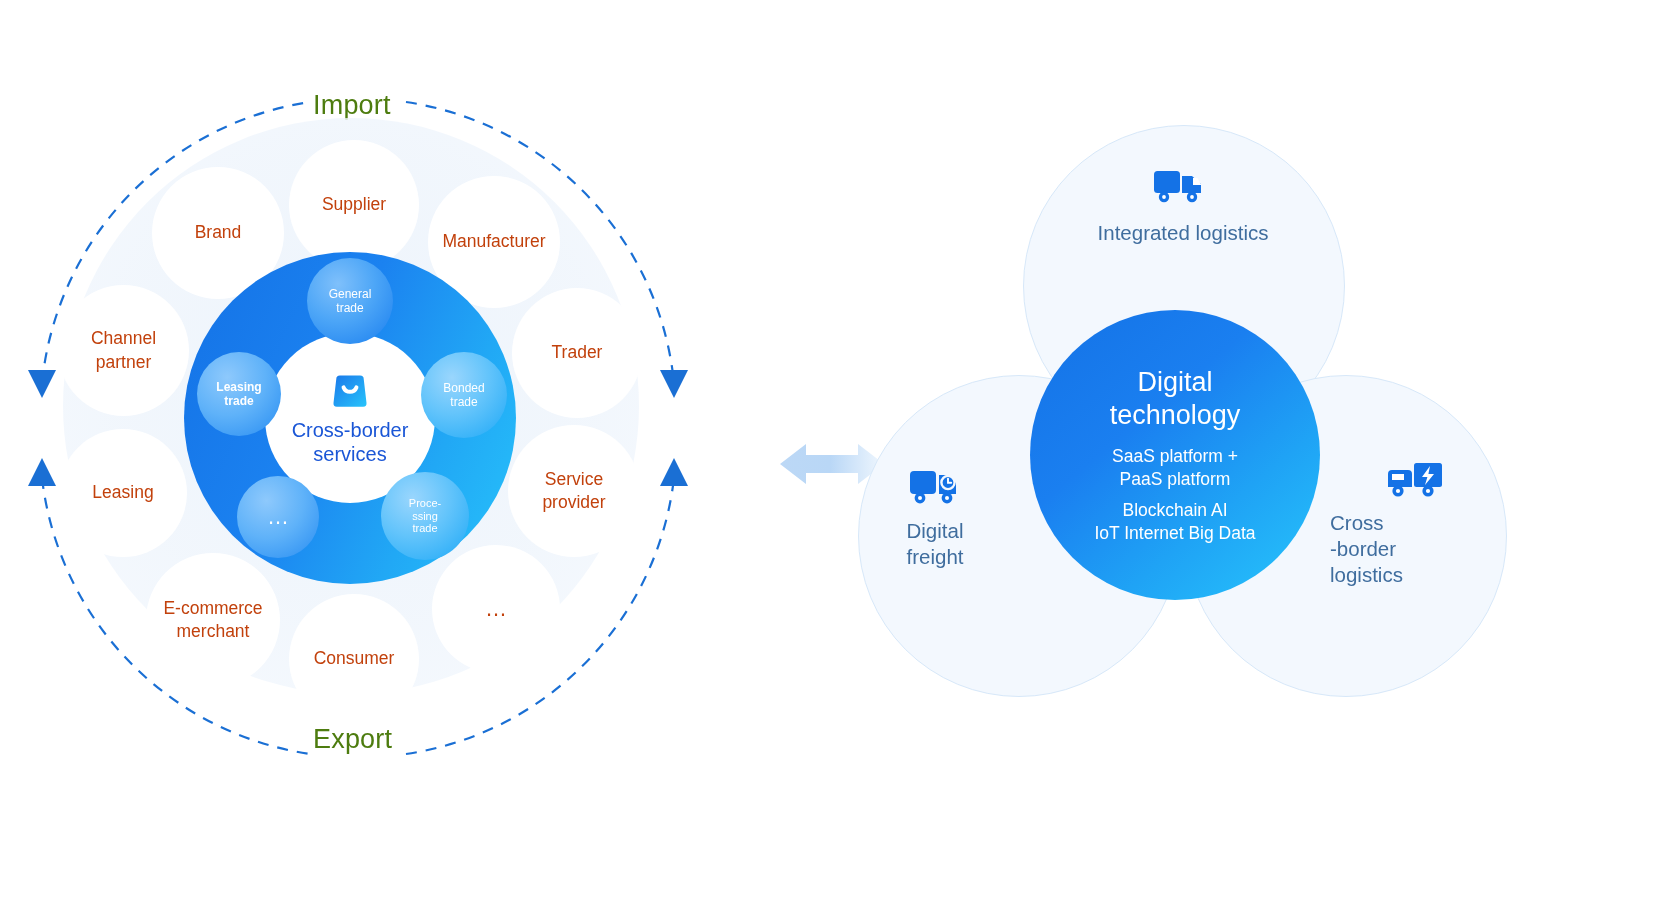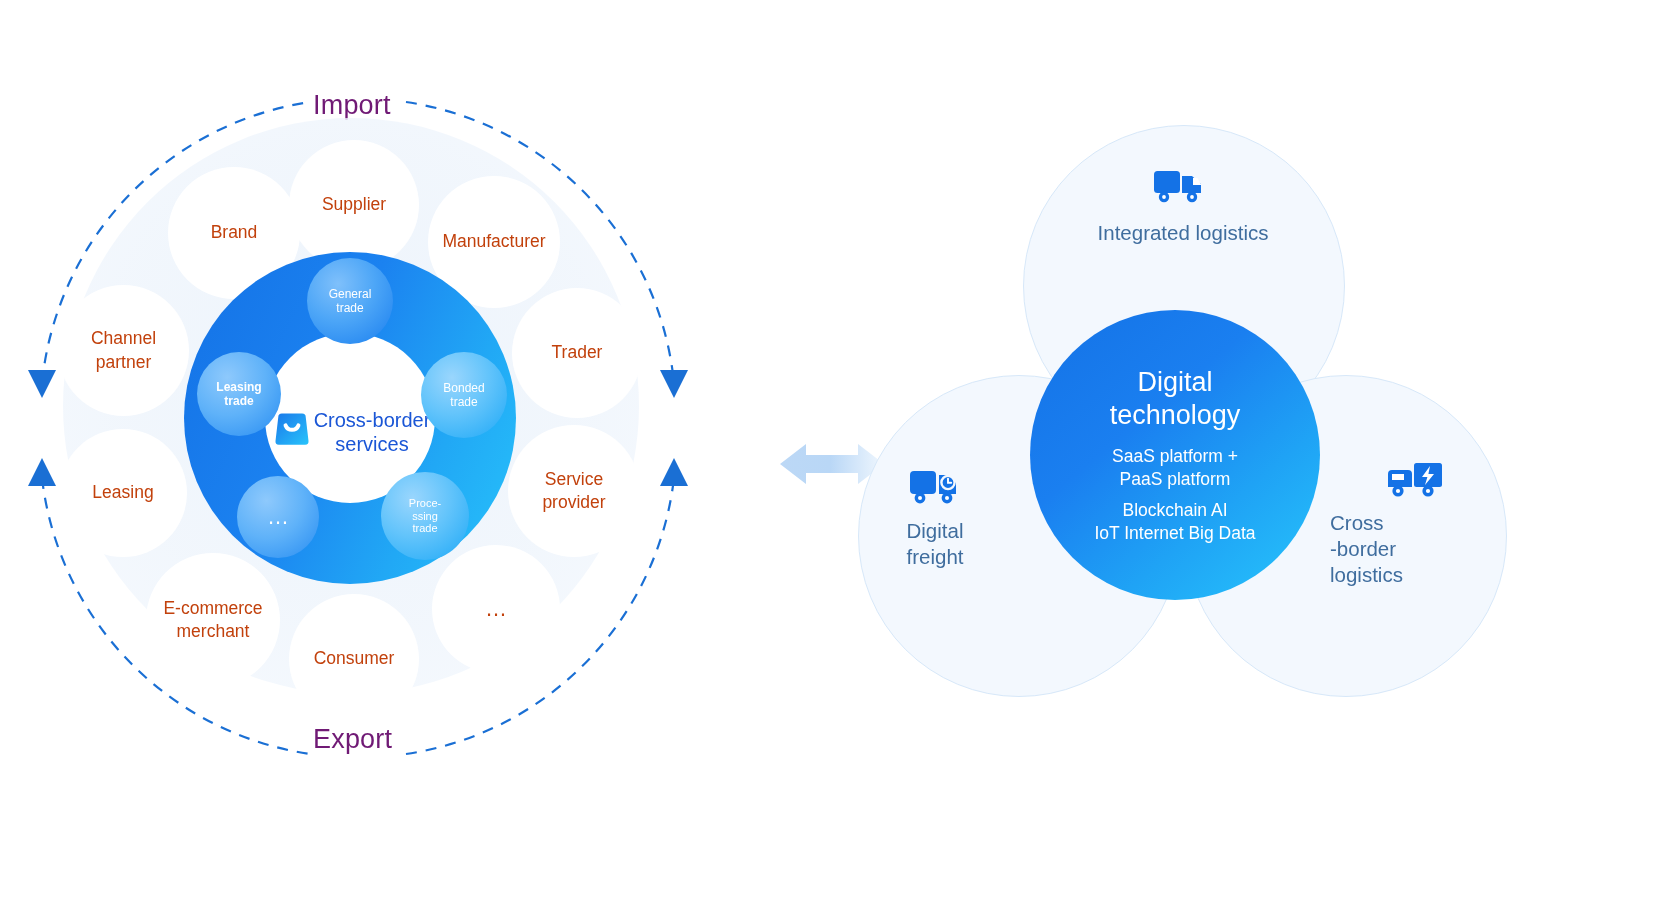--- a/index.html
+++ b/index.html
@@ -9,21 +9,21 @@
 
   
   .abs{position:absolute;}
 
   
   #left-diagram{position:absolute;left:0;top:0;width:720px;height:908px;}
 
   .dash-arc{position:absolute;left:18px;top:78px;width:680px;height:700px;}
 
   .arc-label{
-    position:absolute;color:#701a75;font-size:27px;letter-spacing:.2px;
+    position:absolute;color:#4d7c0f;font-size:27px;letter-spacing:.2px;
     white-space:nowrap;font-weight:400;
   }
   #import-label{left:313px;top:90px;}
   #export-label{left:313px;top:724px;}
 
   
   .blob-bg{position:absolute;border-radius:50%;
      background:radial-gradient(circle at 50% 45%, #eaf2fb 0%, #eff5fc 55%, #f5f9fe 100%);}
 
   .outer-bubble{
@@ -37,22 +37,22 @@
   
   #ring{
     position:absolute;left:184px;top:252px;width:332px;height:332px;border-radius:50%;
     background:linear-gradient(115deg,#1472e6 0%,#1b82f0 42%,#21a8f5 72%,#27c3fb 100%);
   }
   #ring-hole{
     position:absolute;left:265px;top:333px;width:170px;height:170px;border-radius:50%;
     background:#ffffff;
   }
   #center-core{
-    position:absolute;left:265px;top:347px;width:170px;height:170px;border-radius:50%;
-    display:flex;flex-direction:row;align-items:center;justify-content:center;
+    position:absolute;left:265px;top:333px;width:170px;height:170px;border-radius:50%;
+    display:flex;flex-direction:column;align-items:center;justify-content:center;
   }
   #bag-icon{width:44px;height:44px;margin-bottom:4px;}
   #center-label{color:#1a56d6;font-size:20px;line-height:1.22;text-align:center;
                 font-weight:400;}
 
   .trade-bubble{
     position:absolute;border-radius:50%;
     display:flex;align-items:center;justify-content:center;text-align:center;
     color:#ffffff;font-size:12px;line-height:1.18;font-weight:400;
   }
@@ -144,21 +144,21 @@
 
   <div class="outer-bubble" style="left:59px;top:429px;width:128px;height:128px;">
     <span>Leasing</span>
   </div>
 
   <div class="outer-bubble" style="left:58px;top:285px;width:131px;height:131px;white-space:pre-line;">
     <span>Channel
 partner</span>
   </div>
 
-  <div class="outer-bubble" style="left:168px;top:167px;width:132px;height:132px;">
+  <div class="outer-bubble" style="left:152px;top:167px;width:132px;height:132px;">
     <span>Brand</span>
   </div>
 
   <div id="ring"></div>
   <div id="ring-hole"></div>
 
   <div id="center-core">
     <svg id="bag-icon" viewBox="0 0 48 48">
       <defs>
         <linearGradient id="bagGrad" x1="0" y1="0" x2="1" y2="1">

